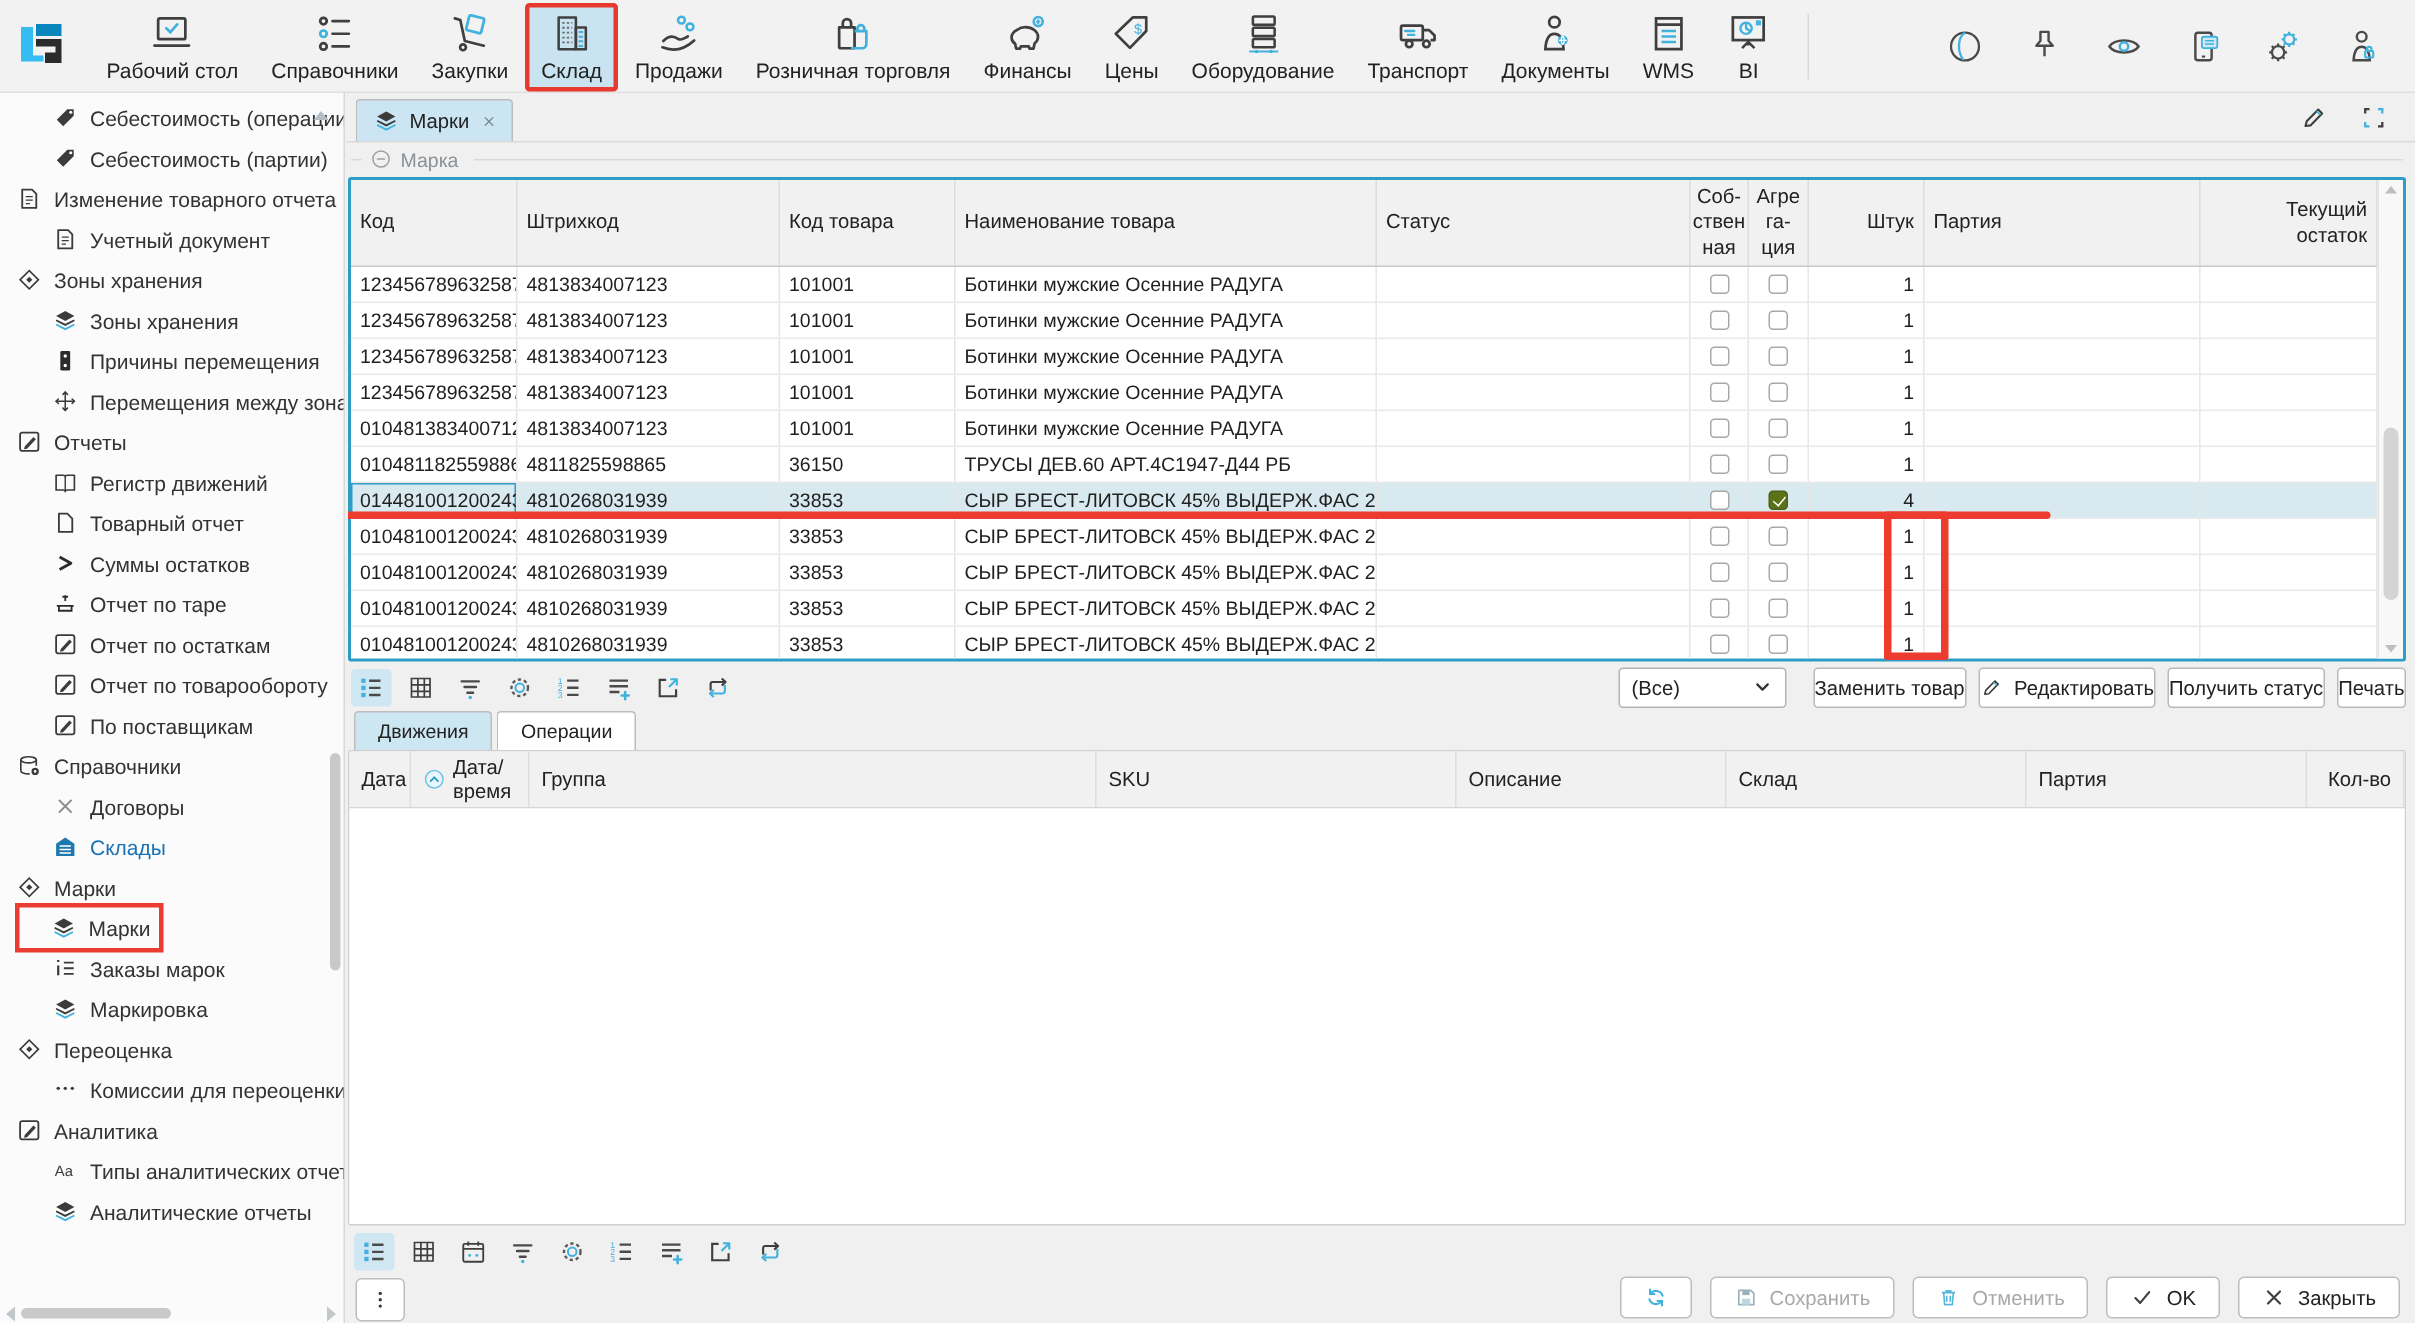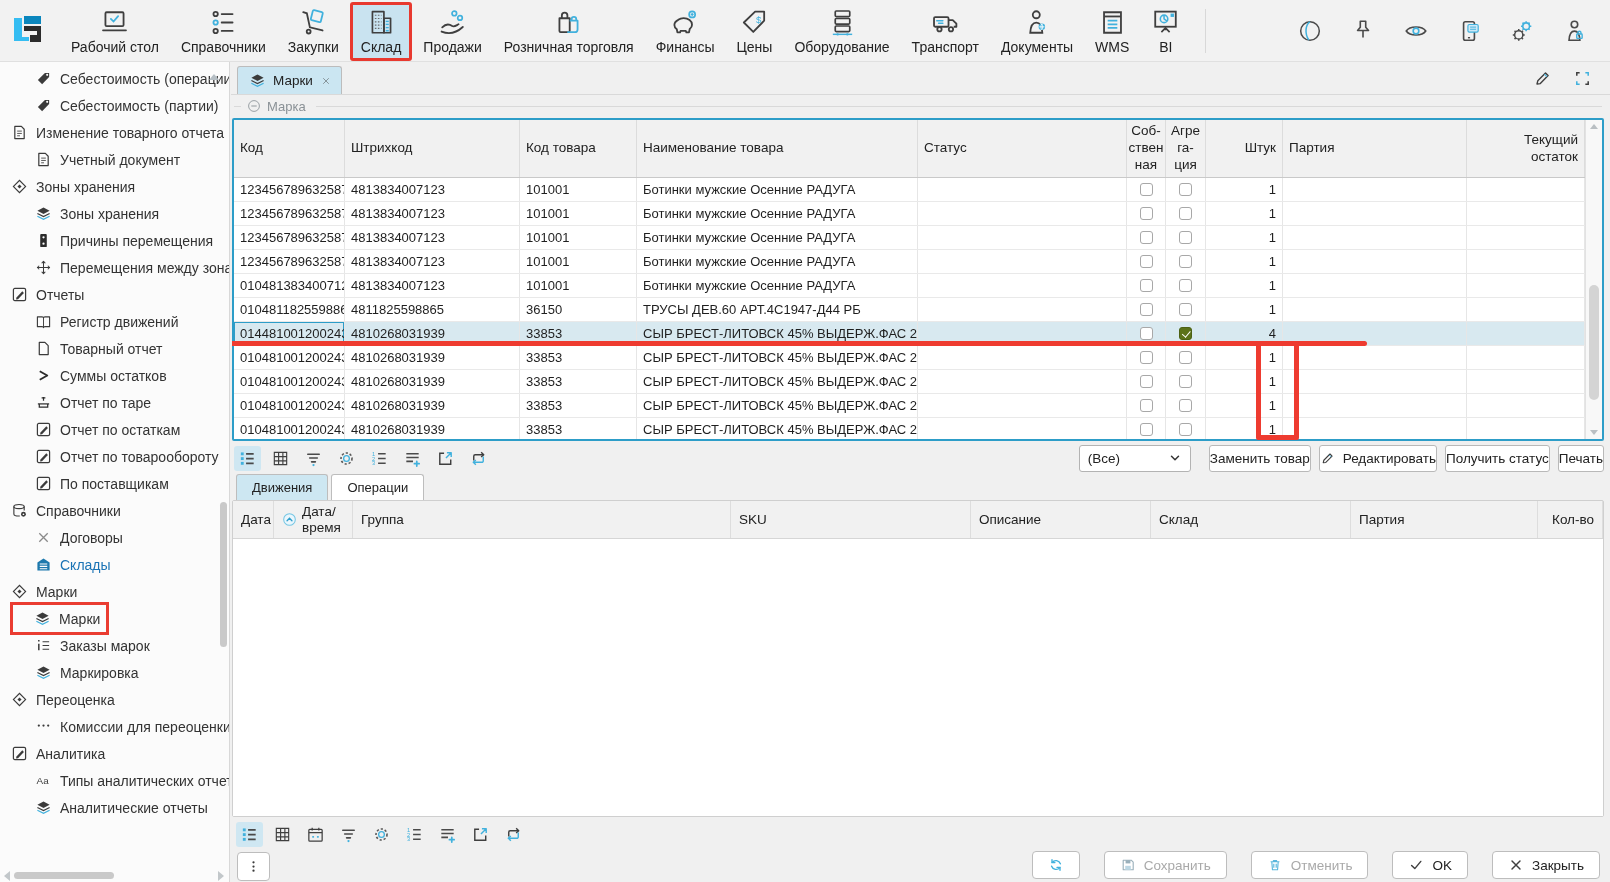--- a/index.html
+++ b/index.html
@@ -123,21 +123,21 @@
     display:flex;align-items:center;line-height:1.15;flex:none;overflow:hidden}
   .bt-th span{white-space:pre-line}
   .bt-th.right{justify-content:flex-end;text-align:right}
   .bt-th .sorticon{margin-right:5px;flex:none}
   .bt-body{flex:1;background:#fff}
 
   
   #bottom-toolbar{position:absolute;left:236px;top:821px;height:27px;display:flex;align-items:center}
   #footer-kebab{position:absolute;left:237px;top:852px;width:31px;height:27px;background:#fff;
     border:1px solid #bdbdbd;border-radius:4px;display:flex;align-items:center;justify-content:center;cursor:pointer}
-  #footer-buttons{position:absolute;right:10px;top:851px;display:flex;gap:24px;align-items:flex-end}
+  #footer-buttons{position:absolute;right:10px;top:851px;display:flex;gap:12px;align-items:flex-end}
   .fbtn{height:28px;background:#fff;border:1px solid #bdbdbd;border-radius:4px;display:flex;
     align-items:center;gap:8px;padding:0 15px;font-size:13.5px;color:#222;cursor:pointer;box-sizing:border-box}
   .fbtn.disabled{color:#a9a9a9}
 </style>
 </head>
 <body>
 
 <svg width="0" height="0" style="position:absolute">
 <defs>
 <symbol id="laptop-icon" viewBox="0 0 24 24">

